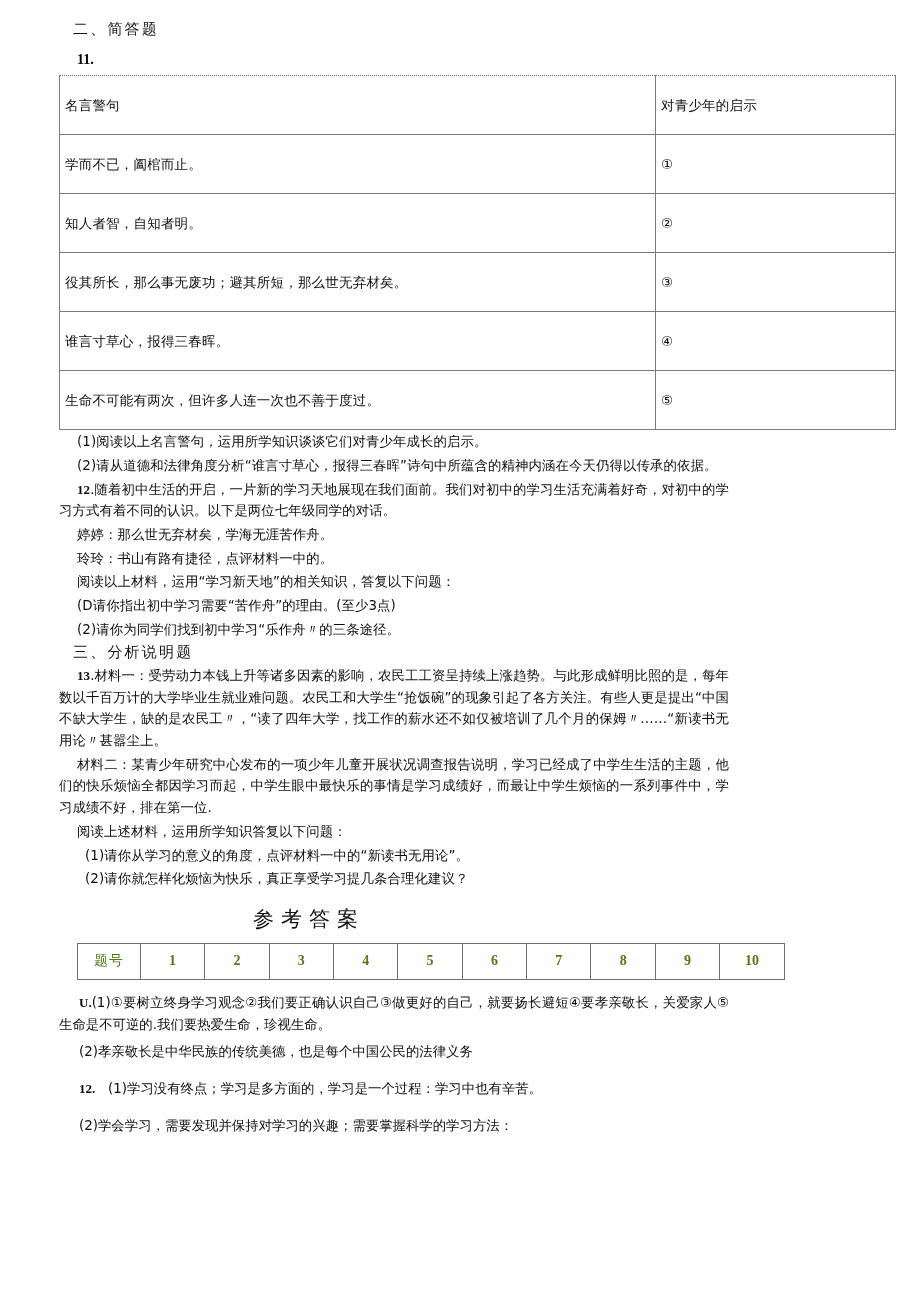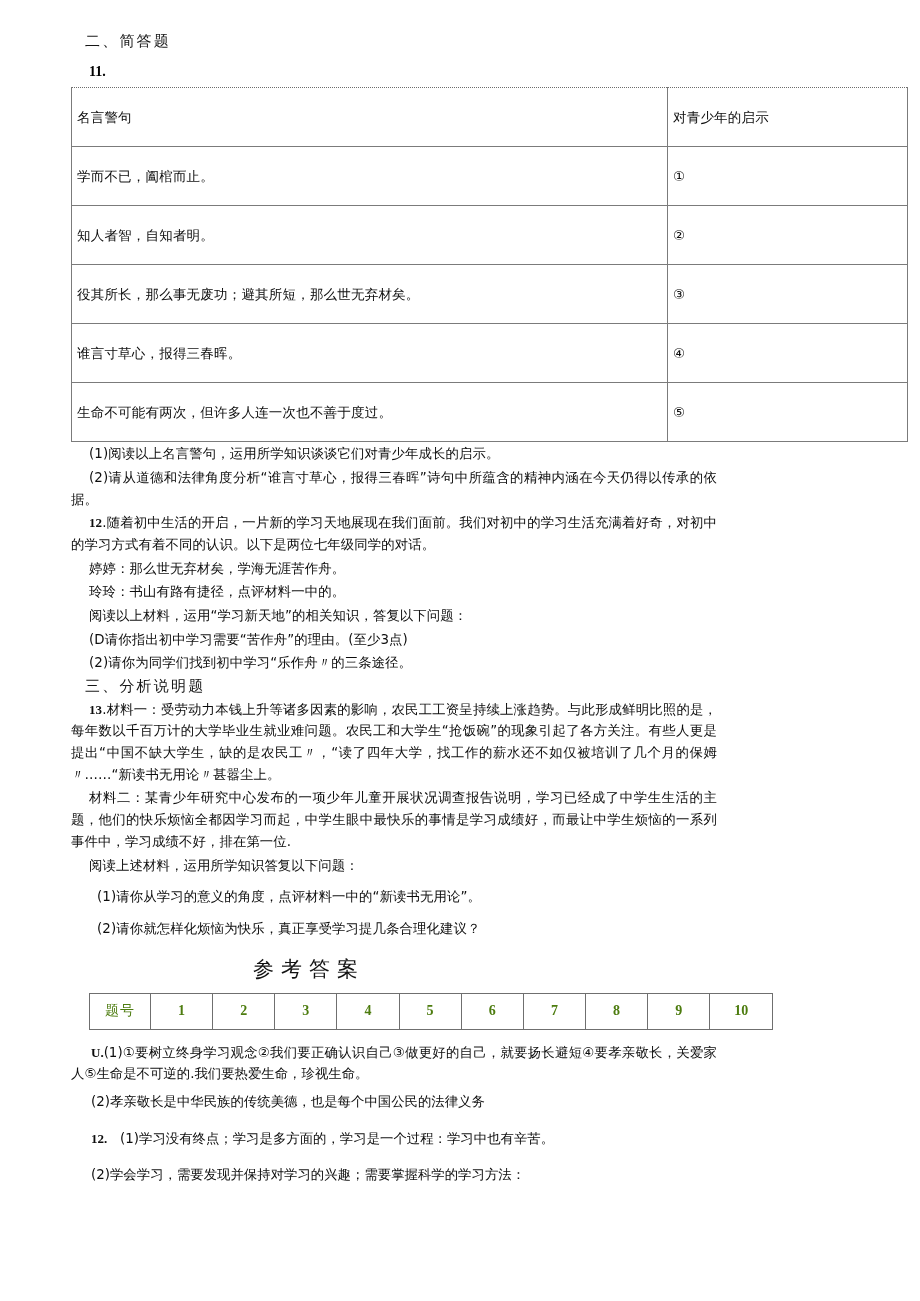--- a/index.html
+++ b/index.html
@@ -12,21 +12,21 @@
     height: 1301px;
     position: relative;
     font-family: "Liberation Serif", "DejaVu Serif", serif;
     color: #000000;
     overflow: hidden;
   }
   .page {
     position: relative;
     width: 788px;
     height: 1301px;
-    padding: 15px;
+    padding: 3px;
     box-sizing: border-box;
   }
 
   
   .sec-heading {
     font-family: "Liberation Serif", "DejaVu Serif", serif;
     font-size: 15px;
     letter-spacing: 2.2px;
     color: #151515;
     margin: 0;
@@ -72,21 +72,21 @@
     font-family: "DejaVu Sans", "Liberation Sans", sans-serif;
     font-size: 13.4px;
     line-height: 1.62;
     color: #0d0d0d;
     margin: 0;
     padding: 2px 56px 2px 56px;
     text-align: justify;
     letter-spacing: 0.1px;
   }
   .para.indent1 { text-indent: 18px; }
-  .para.indent2 { text-indent: 26px; margin-top: 8px; }
+  .para.indent2 { text-indent: 26px; }
   .para.tight { padding-top: 1px; padding-bottom: 1px; }
   .para .num {
     font-family: "Liberation Serif", "DejaVu Serif", serif;
     font-weight: bold;
     font-size: 13px;
   }
 
   
   .answers-title {
     font-family: "Liberation Serif", "DejaVu Serif", serif;

